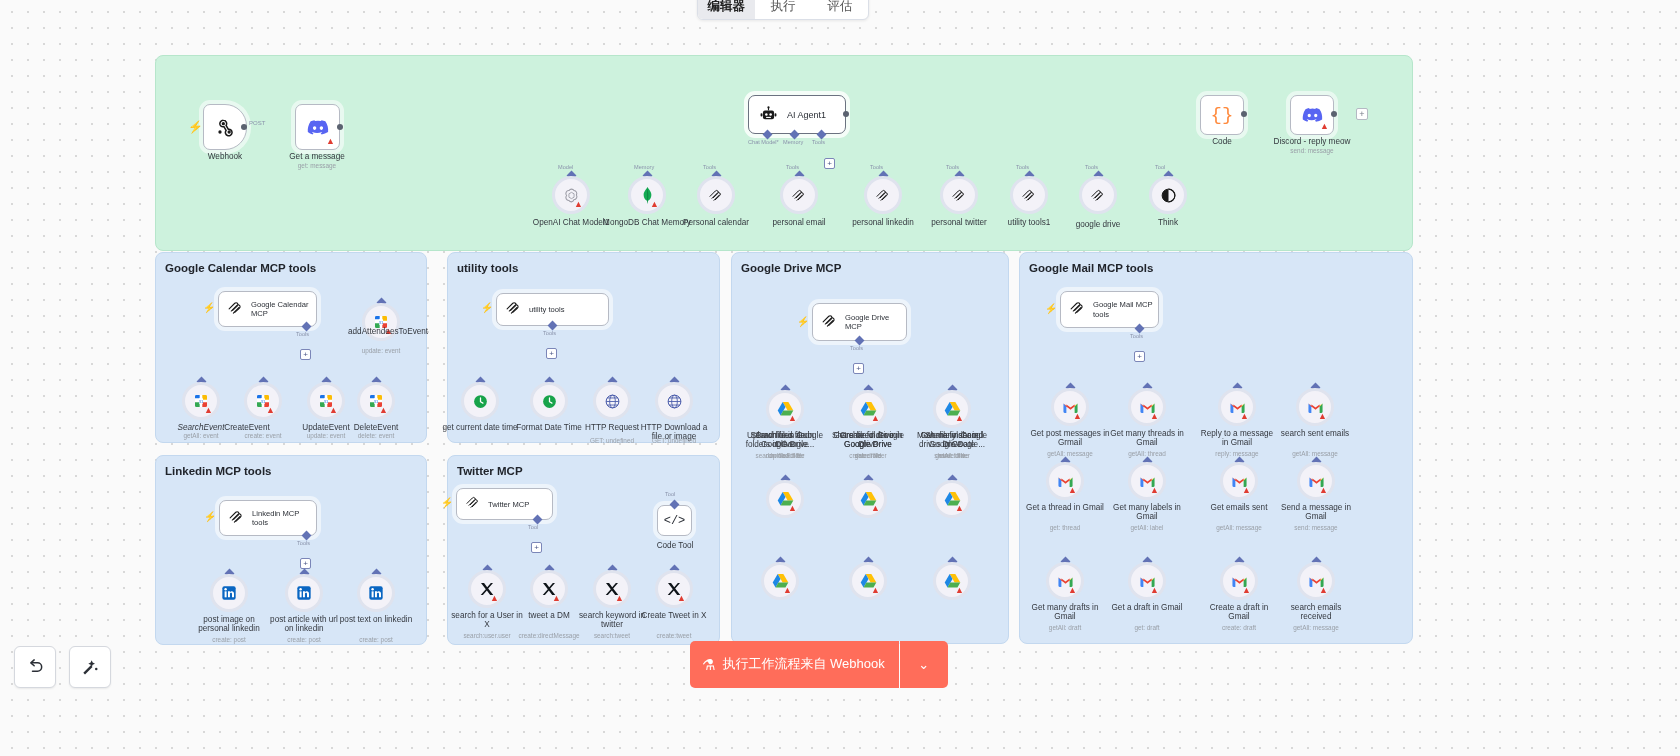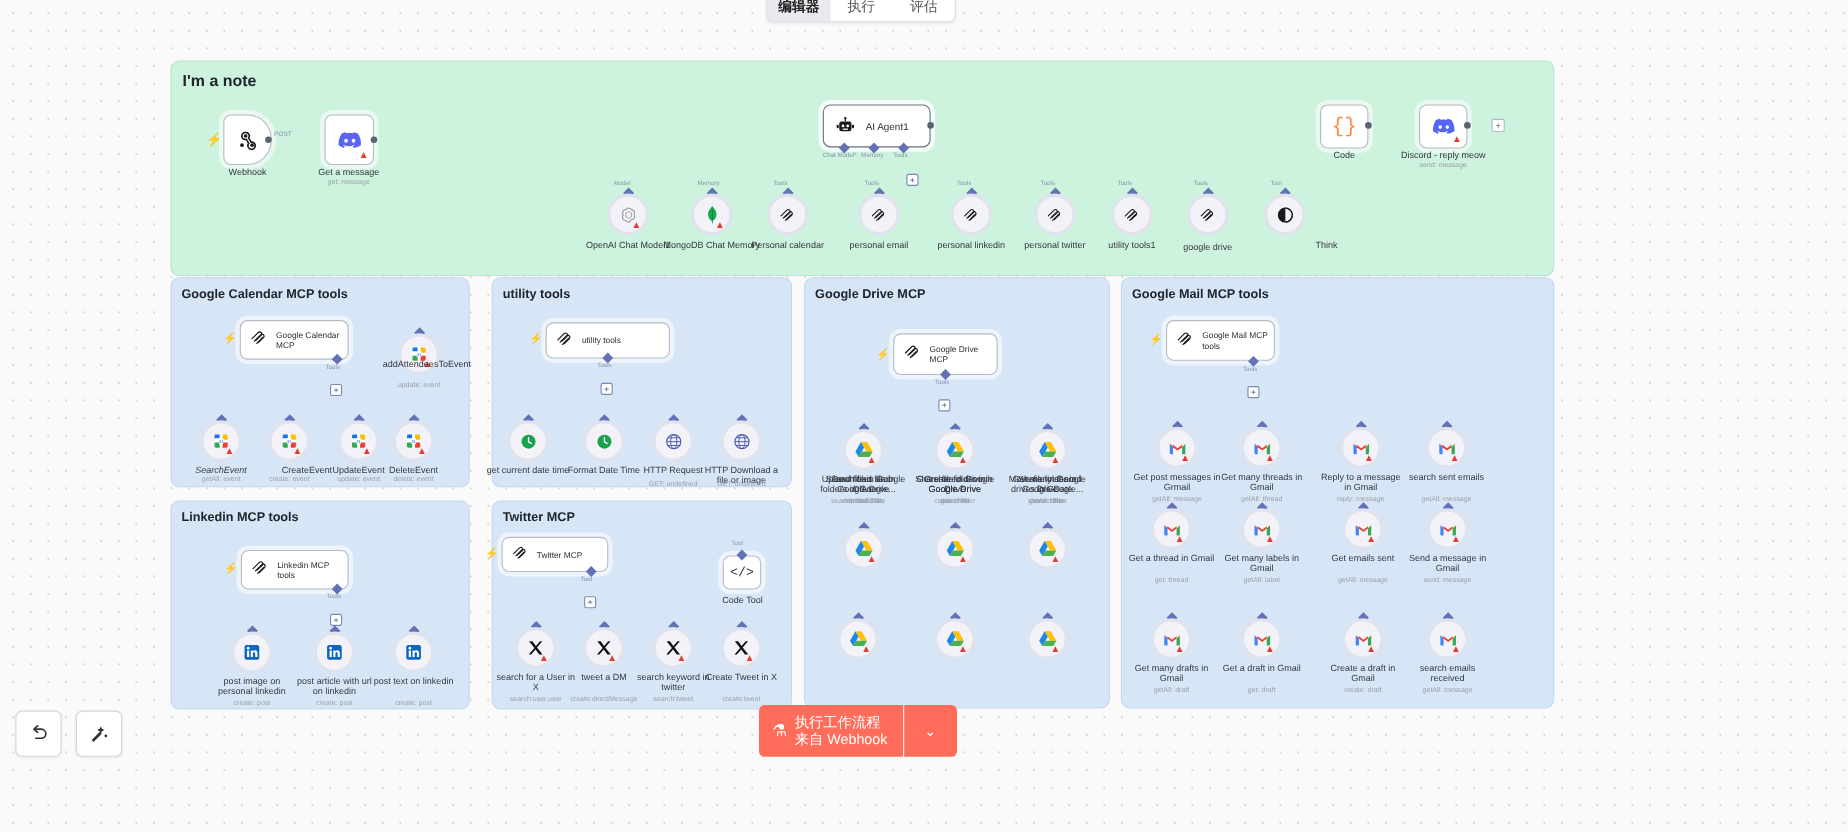--- a/index.html
+++ b/index.html
@@ -204,21 +204,20 @@
   <g stroke="#8a93ab" fill="none" stroke-width="1" stroke-dasharray="4 3">
     <path d="M534,521 C505,540 490,558 487,570"></path>
     <path d="M537,521 C535,542 542,558 549,570"></path>
     <path d="M542,521 C575,542 600,558 612,570"></path>
     <path d="M546,521 C600,542 650,558 674,570"></path>
     <path d="M548,518 C600,500 640,495 672,504"></path>
   </g>
 </svg>
 
 <div class="note">
-  <div class="note-title">I'm a note</div>
 </div>
 
 <div class="sqnode" style="left:203px;top:104px;width:44px;height:46px;border-radius:7px 22px 22px 7px;">
   <svg width="20" height="20" viewBox="0 0 24 24">
       <path d="M10 4a4 4 0 0 1 3.3 6.2l2.6 4.4a4 4 0 1 1-2.6 1.5l-2.6-4.5a4 4 0 0 1-4.6-2.2A4 4 0 0 1 10 4z" fill="none" stroke="#1a1a1a" stroke-width="1.8"></path>
       <circle cx="10" cy="8" r="2" fill="#1a1a1a"></circle>
       <circle cx="17" cy="18" r="2" fill="#1a1a1a"></circle>
       <circle cx="6" cy="18" r="2" fill="#1a1a1a"></circle>
     </svg>
 </div>
@@ -371,21 +370,21 @@
     <div class="nodelabel" style="left:1050px;top:220px;width:96px;">google drive</div>
     <div class="conn-label" style="left:1155px;top:164px;">Tool</div>
     <div class="diamond" style="left:1164.5px;top:172px;"></div>
     <div class="circnode" style="left:1149px;top:176px;">
       <svg width="17" height="17" viewBox="0 0 24 24">
         <path d="M12 3a6 6 0 0 0 0 18z" fill="#1a1a1a"></path>
         <path d="M12 3a6 6 0 0 1 0 18" fill="none" stroke="#1a1a1a" stroke-width="1.6"></path>
         <circle cx="12" cy="12" r="9" fill="none" stroke="#1a1a1a" stroke-width="1.4"></circle>
       </svg>
     </div>
-    <div class="nodelabel" style="left:1120px;top:218px;width:96px;text-align:right;">Think</div>
+    <div class="nodelabel" style="left:1120px;top:218px;width:96px;">Think</div>
   </div>
 
 <div class="grp" style="left:155px;top:252px;width:272px;height:191px;">
   <div class="grp-title">Google Calendar MCP tools</div>
 </div>
 <div class="sqnode" style="left:218px;top:291px;width:99px;height:36px;justify-content:flex-start;padding-left:8px;gap:7px;">
   <span><svg width="17" height="17" viewBox="0 0 24 24">
         <g stroke="#1a1a1a" stroke-width="1.5" fill="none" stroke-linecap="round">
           <path d="M3 14 L11 6 a2.6 2.6 0 0 1 3.7 3.7 L8 16"></path>
           <path d="M6 17 L14 9 a2.6 2.6 0 0 1 3.7 3.7 L11 19"></path>
@@ -518,21 +517,21 @@
         <rect x="3" y="3" width="18" height="18" rx="2" fill="#fff"></rect>
         <path d="M3 5a2 2 0 0 1 2-2h5v5H3z" fill="#1a73e8"></path>
         <path d="M14 3h5a2 2 0 0 1 2 2v5h-7z" fill="#fbbc04"></path>
         <path d="M3 14h7v7H5a2 2 0 0 1-2-2z" fill="#34a853"></path>
         <path d="M14 14h7v5a2 2 0 0 1-2 2h-5z" fill="#ea4335"></path>
         <rect x="9" y="8" width="6" height="8" fill="#fff"></rect>
         <text x="12" y="14.6" font-size="6" text-anchor="middle" fill="#1a73e8" font-family="Liberation Sans">31</text>
       </svg>
       <span class="warn">▲</span>
     </div>
-    <div class="nodelabel" style="left:248px;top:423px;width:62px;">CreateEvent</div>
+    <div class="nodelabel" style="left:216px;top:423px;width:62px;">CreateEvent</div>
     <div class="nodesub" style="left:232px;top:432px;width:62px;">create: event</div>
     <div class="diamond" style="left:322.5px;top:378px;"></div>
     <div class="circnode" style="left:307px;top:382px;">
       <svg width="16" height="16" viewBox="0 0 24 24">
         <rect x="3" y="3" width="18" height="18" rx="2" fill="#fff"></rect>
         <path d="M3 5a2 2 0 0 1 2-2h5v5H3z" fill="#1a73e8"></path>
         <path d="M14 3h5a2 2 0 0 1 2 2v5h-7z" fill="#fbbc04"></path>
         <path d="M3 14h7v7H5a2 2 0 0 1-2-2z" fill="#34a853"></path>
         <path d="M14 14h7v5a2 2 0 0 1-2 2h-5z" fill="#ea4335"></path>
         <rect x="9" y="8" width="6" height="8" fill="#fff"></rect>
@@ -956,21 +955,21 @@
   <svg width="20" height="20" viewBox="0 0 24 24">
       <path d="M4 19 L13 10 l2 2 L6 21 Z" fill="#2b2f36"></path>
       <path d="M14 4 l1.2 2.6 L18 8 l-2.8 1.4 L14 12 l-1.2-2.6 L10 8 l2.8-1.4Z" fill="#2b2f36"></path>
       <circle cx="19.5" cy="14.5" r="1.5" fill="#2b2f36"></circle>
     </svg>
 </div>
 
 <div id="exec">
   <div class="main">
     <span class="flask">⚗</span>
-    <span style="display:flex;flex-direction:column;">
+    <span style="display:flex;">
       <span>执行工作流程</span>
       <span>来自 Webhook</span>
     </span>
   </div>
   <div class="divider"></div>
   <div class="drop">
     <span>⌄</span>
   </div>
 </div>
 

